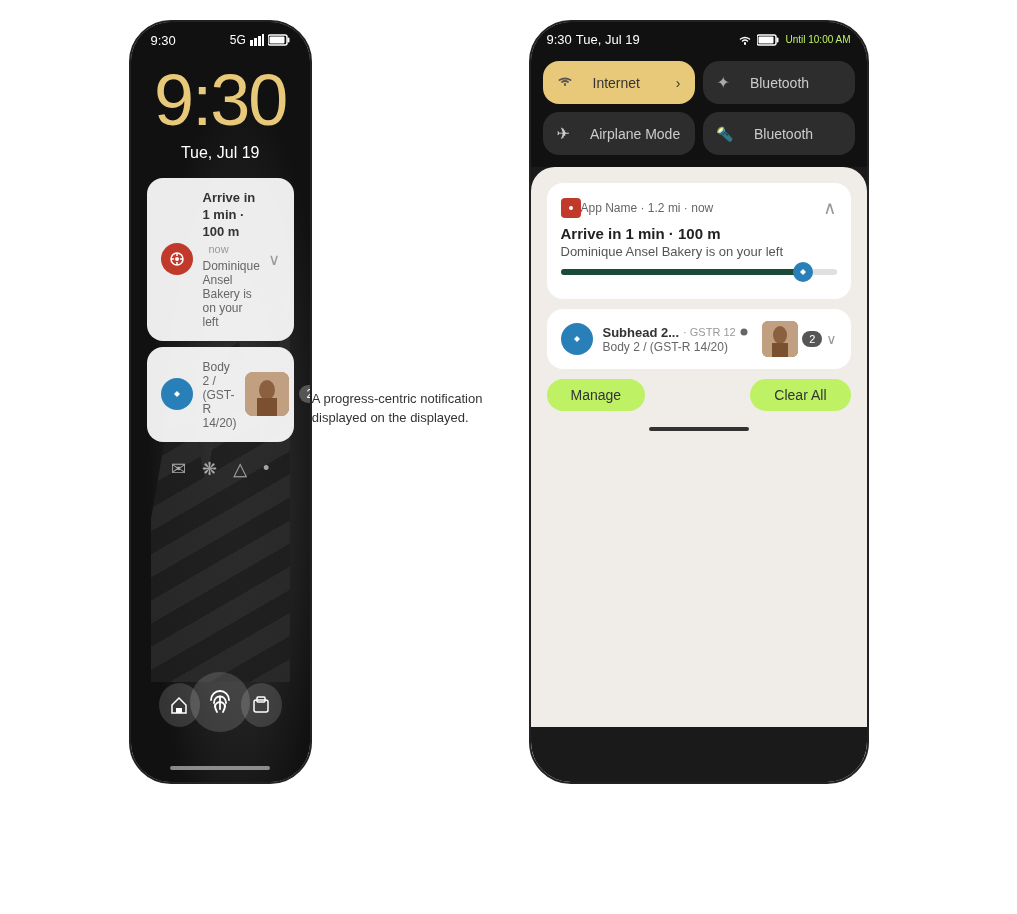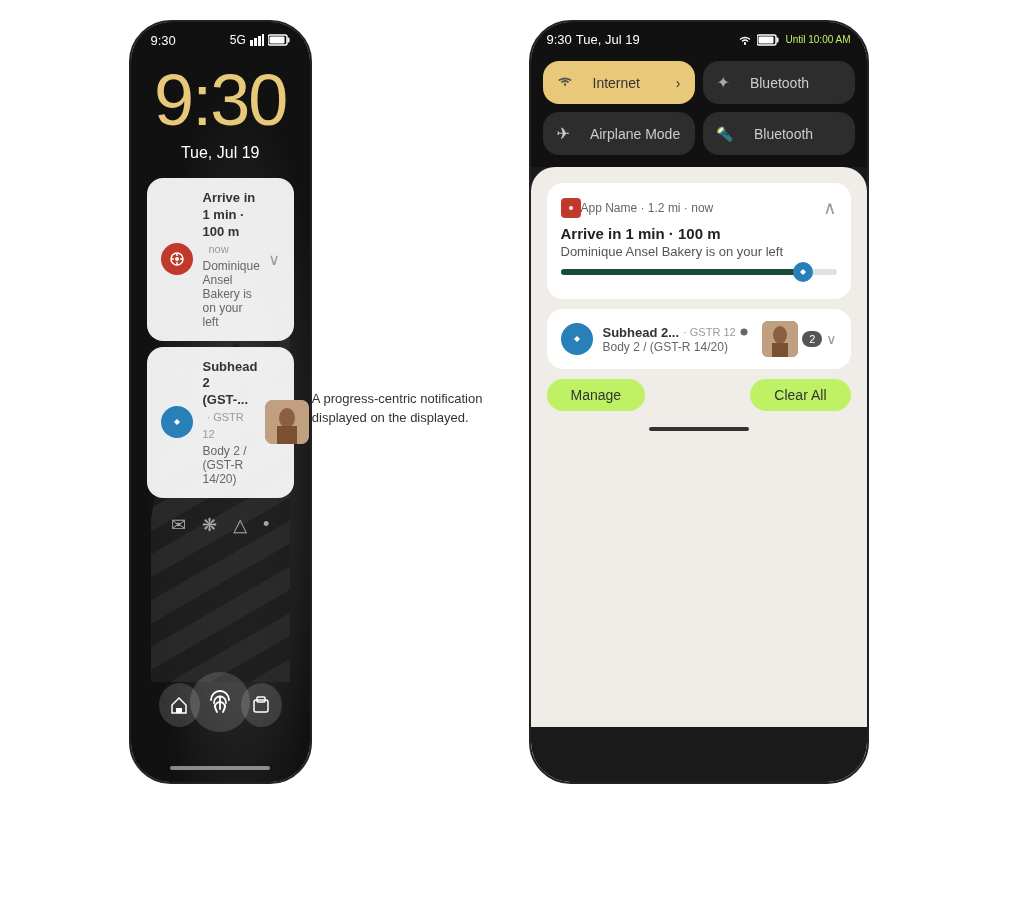--- a/index.html
+++ b/index.html
@@ -511,24 +511,20 @@
 
           <div class="notification-card">
             <div class="notif-left">
               <div class="notif-icon notif-icon-blue">
                 <svg width="16" height="16" viewBox="0 0 16 16">
                   <circle cx="8" cy="8" r="7" fill="#2980b9"></circle>
                   <path d="M5 8 L8 5 L11 8 L8 11 Z" fill="white"></path>
                 </svg>
               </div>
               <div>
-                <div class="notif-text-main">
-                  <span>Subhead 2 (GST-...</span>
-                  <span style="color:#999;font-weight:400;font-size:11px;margin-left:4px;">· GSTR 12</span>
-                </div>
                 <div class="notif-text-sub">Body 2 / (GST-R 14/20)</div>
               </div>
             </div>
             <div style="display:flex;align-items:center;gap:4px;">
               <div class="notif-thumb">
                 <svg width="44" height="44" viewBox="0 0 44 44">
                   <rect width="44" height="44" fill="#c0a080"></rect>
                   <ellipse cx="22" cy="18" rx="8" ry="10" fill="#8a6040"></ellipse>
                   <rect x="12" y="26" width="20" height="18" fill="#7a5030"></rect>
                 </svg>

